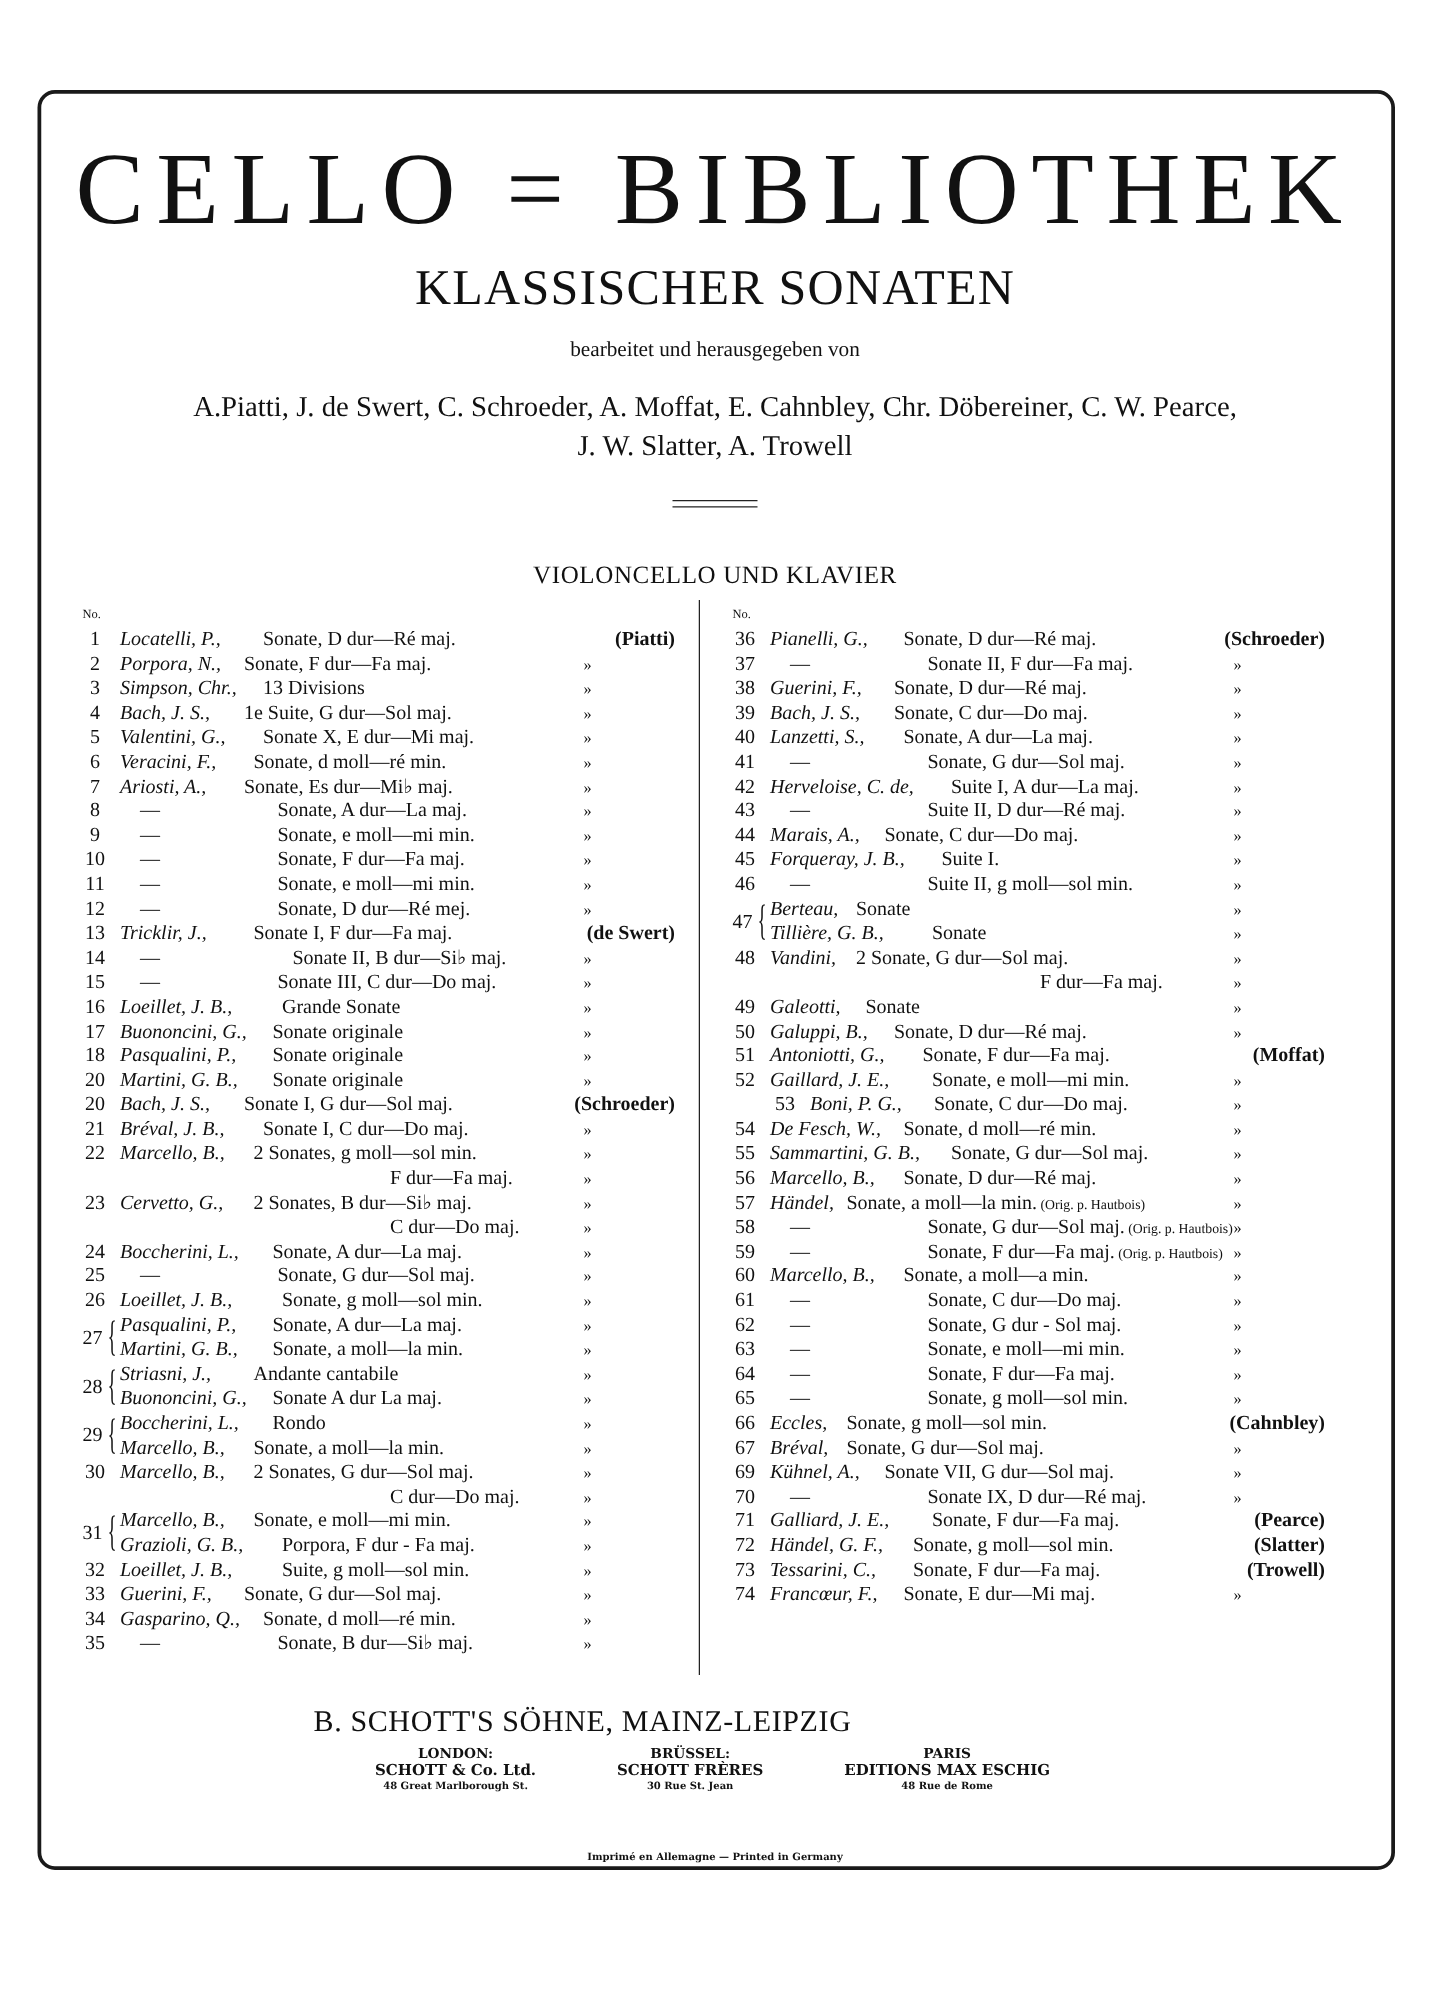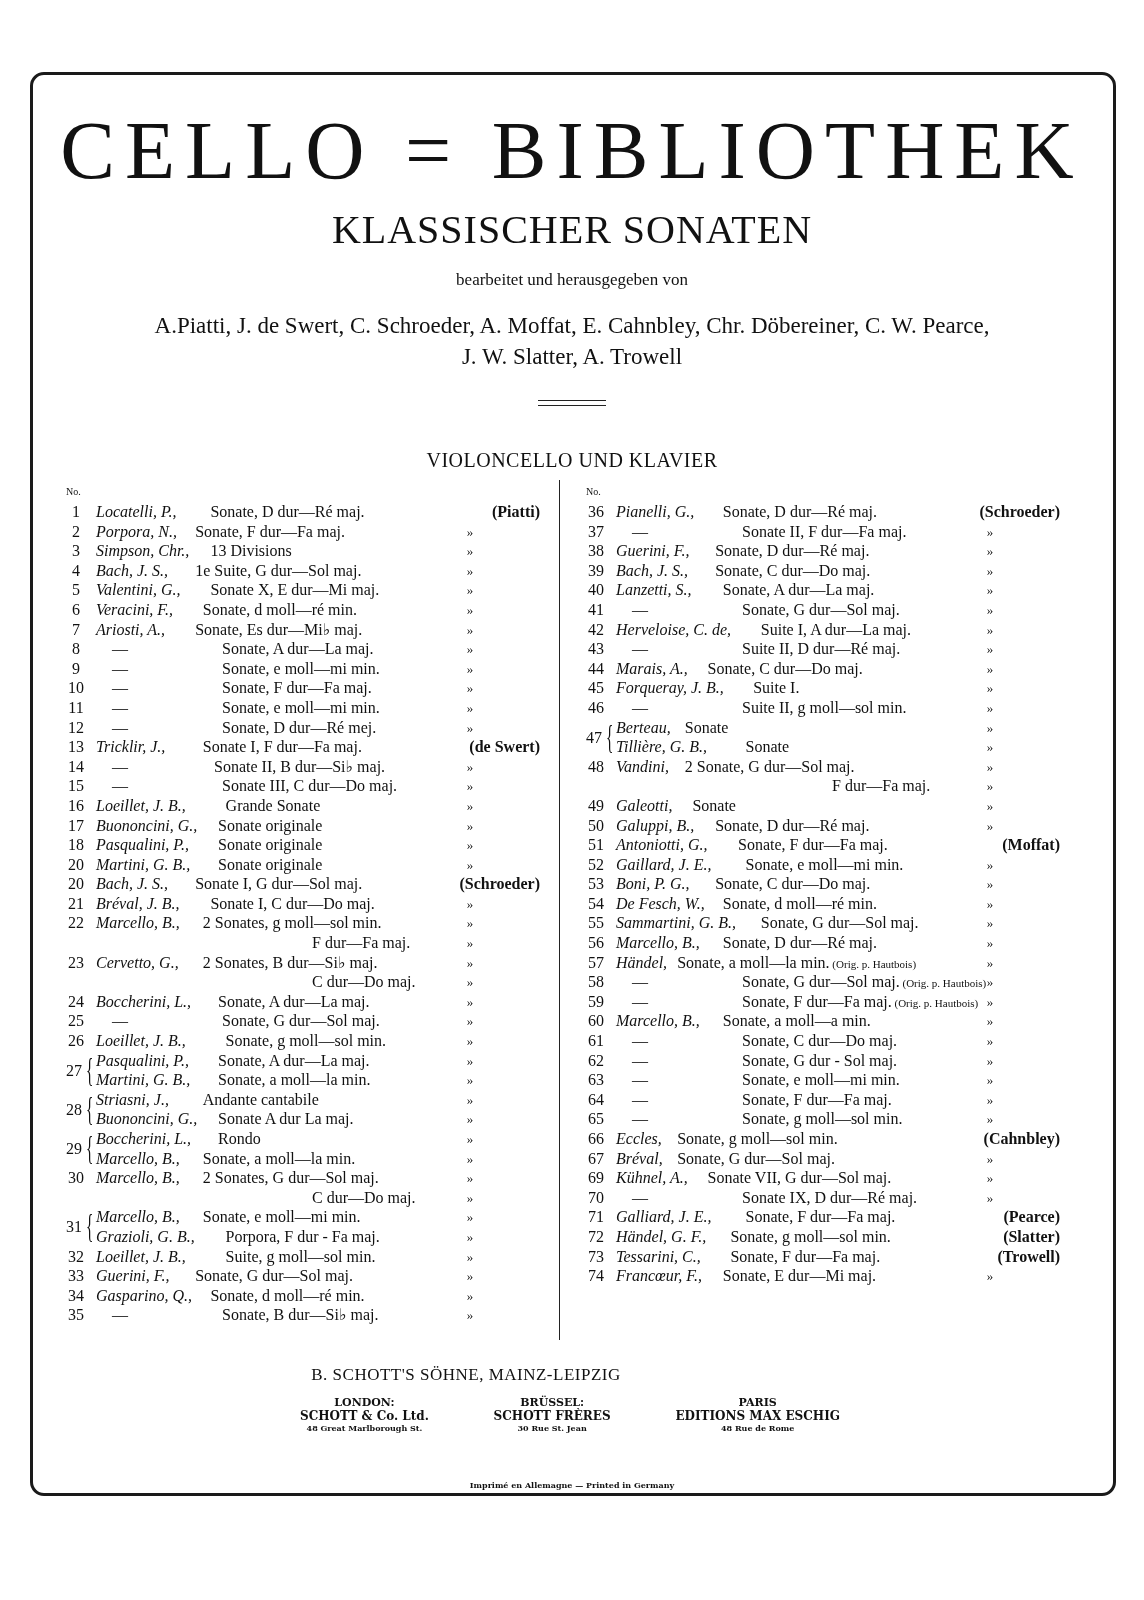--- a/index.html
+++ b/index.html
@@ -28,21 +28,21 @@
   .row .num { position: absolute; left: 0; width: 28px; text-align: center; }
   .row .composer { position: absolute; left: 34px; font-style: italic; }
   .row .work { position: absolute; }
   .row .editor { position: absolute; right: 0; text-align: center; width: 100px; }
   .row .editor.mark { font-size: 13px; }
   .row .editor.name { width: auto; font-weight: bold; }
   .note-small { font-size: 11px; }
   .brace { position: absolute; left: 24px; font-size: 34px; line-height: 38px; top: 0; transform: scaleX(0.45); transform-origin: left; }
   .pair-num { position: absolute; left: 0; top: 10px; width: 24px; text-align: center; }
   .publisher { position: absolute; top: 1365px; left: 0; width: 932px; text-align: center;
-               font-size: 17px; letter-spacing: 0.5px; }
+               font-size: 24px; letter-spacing: 0.5px; }
   .branches { position: absolute; top: 1396px; left: 300px; width: 540px; display: flex; justify-content: space-between; }
   .branch { text-align: center; font-family: "DejaVu Serif", serif; }
   .branch .city { font-size: 11px; font-weight: bold; }
   .branch .firm { font-size: 12px; font-weight: bold; }
   .branch .addr { font-size: 8px; font-weight: bold; }
   .printed { position: absolute; top: 1480px; left: 0; width: 1144px; text-align: center;
              font-size: 8px; font-weight: bold; font-family: "DejaVu Serif", serif; }
 </style>
 </head>
 <body>
@@ -138,21 +138,21 @@
       </div>
       <div class="row">
         <span class="num">13</span>
         <span class="composer">Tricklir, J.,</span>
         <span class="work" style="left: 140.8px;">Sonate I, F dur—Fa maj.</span>
         <span class="editor name">(de Swert)</span>
       </div>
       <div class="row">
         <span class="num">14</span>
         <span class="composer" style="font-style: normal; left: 50px;">—</span>
-        <span class="work" style="left: 152px;">Sonate II, B dur—Si♭ maj.</span>
+        <span class="work" style="left: 172px;">Sonate II, B dur—Si♭ maj.</span>
         <span class="editor mark" style="right: 20px;">»</span>
       </div>
       <div class="row">
         <span class="num">15</span>
         <span class="composer" style="font-style: normal; left: 50px;">—</span>
         <span class="work" style="left: 160px;">Sonate III, C dur—Do maj.</span>
         <span class="editor mark" style="right: 20px;">»</span>
       </div>
       <div class="row">
         <span class="num">16</span>
@@ -429,21 +429,21 @@
         <span class="composer">Antoniotti, G.,</span>
         <span class="work" style="left: 156px;">Sonate, F dur—Fa maj.</span>
         <span class="editor name">(Moffat)</span>
       </div>
       <div class="row">
         <span class="num">52</span>
         <span class="composer">Gaillard, J. E.,</span>
         <span class="work" style="left: 163.6px;">Sonate, e moll—mi min.</span>
         <span class="editor mark" style="right: 20px;">»</span>
       </div>
-      <div class="row" style="text-decoration: line-through;">
+      <div class="row" style="text-decoration: line-through; margin-left: 32px;">
         <span class="num">53</span>
         <span class="composer">Boni, P. G.,</span>
         <span class="work" style="left: 133.2px;">Sonate, C dur—Do maj.</span>
         <span class="editor mark" style="right: 20px;">»</span>
       </div>
       <div class="row">
         <span class="num">54</span>
         <span class="composer">De Fesch, W.,</span>
         <span class="work" style="left: 140.8px;">Sonate, d moll—ré min.</span>
         <span class="editor mark" style="right: 20px;">»</span>

